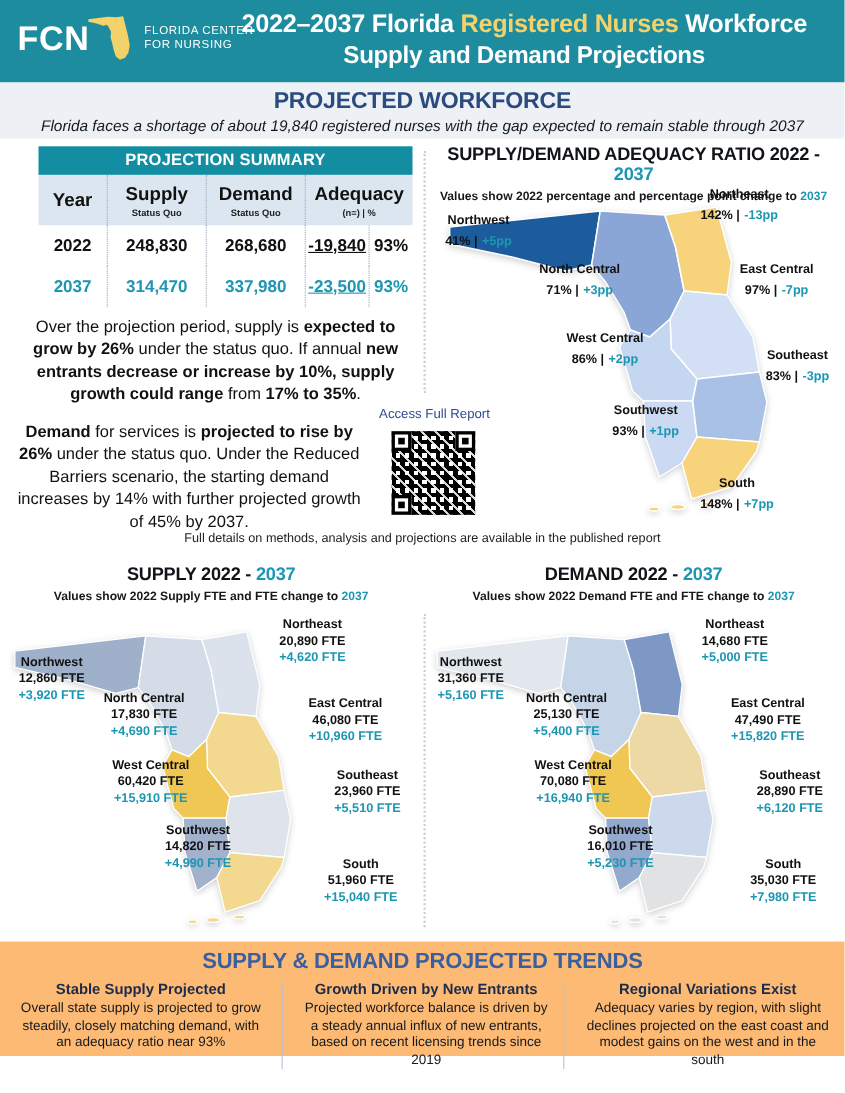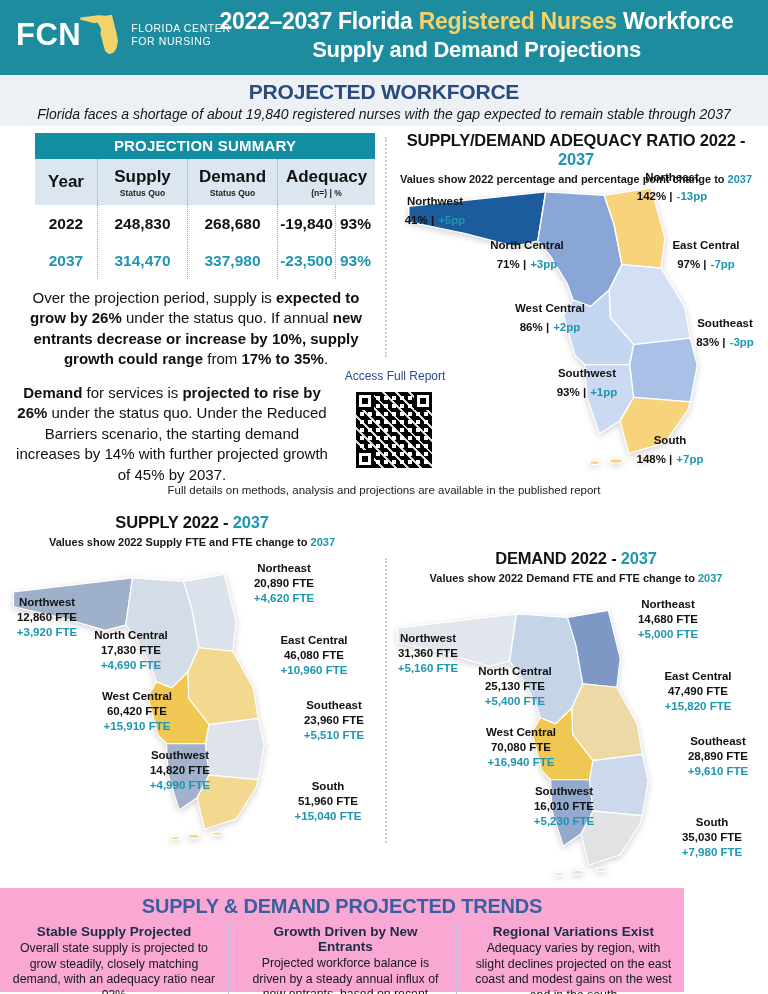--- a/index.html
+++ b/index.html
@@ -29,21 +29,21 @@
   .phead { background:#DCE6F0; height:46px; }
   .pcell { display:flex; flex-direction:column; align-items:center; justify-content:center; }
   .phead .pcell + .pcell { border-left:1px dotted #9AA7B8; }
   .h1 { font-size:17px; font-weight:bold; color:#111; }
   .h2 { font-size:8.5px; font-weight:bold; color:#222; margin-top:1px; }
   .pdata { height:37px; background:#fff; }
   .pdata .pcell { justify-content:center; font-size:15.5px; font-weight:bold; color:#111; }
   .pdata .pcell + .pcell { border-left:1px dotted #9AA7B8; }
   .pdata.teal .pcell { color:#1D96B2; }
   .w-year{width:62px;} .w-sup{width:90px;} .w-dem{width:90px;} .w-adq{width:98px;}
-  .w-n{width:58px;} .w-pct{width:40px;}
+  .w-n{width:58px;text-decoration:underline;} .w-pct{width:40px;}
 
   
   .para { position:absolute; text-align:center; font-size:15px; color:#111; line-height:1.36; }
   .para .b { font-weight:bold; }
   #para1 { left:15px; top:288px; width:362px; }
   #para2 { left:16px; top:383px; width:312px; }
 
   
   .qr-label { position:absolute; left:332px; top:369px; width:126px; text-align:center; font-size:12px; color:#2D4B8F; }
   .qr { position:absolute; left:352px; top:388px; width:84px; height:84px; background:#fff; border:2px solid #fff; }
@@ -72,21 +72,21 @@
   .rname { font-size:11.5px; font-weight:bold; color:#111; }
   .rv { font-size:11.5px; font-weight:bold; color:#111; }
   .rc { font-size:11.5px; font-weight:bold; color:#1D96B2; }
   .inline .rc { margin-left:4px; }
   .stacked .rv, .stacked .rc { display:block; }
 
   
   .note { position:absolute; left:0; top:484px; width:768px; text-align:center; font-size:11.5px; color:#222; }
 
   
-  .trends { position:absolute; left:0; top:888px; width:684px; height:104px; background:#f9a8d4; }
+  .trends { position:absolute; left:0; top:856px; width:768px; height:104px; background:#fdba74; }
   .trends-title { text-align:center; font-size:20px; font-weight:bold; color:#3A5FA0; letter-spacing:-.2px; margin-top:7px; }
   .tcols { display:flex; margin-top:6px; }
   .tcol { width:33.333%; padding:0 12px; text-align:center; }
   .tcol + .tcol { border-left:1px solid #B6C2D8;padding-left:18px; }
   .tcol-h { font-size:13.5px; font-weight:bold; color:#1C2B4A; }
   .tcol-b { font-size:12.3px; color:#15181c; line-height:1.28; margin-top:2px; }
 
   
   .footer { position:absolute; left:0; top:956px; width:768px; height:38px; background:#1E8C9F; }
   .footer-inner { position:absolute; right:16px; top:0; height:38px; display:flex; align-items:center; gap:10px; }
@@ -278,21 +278,21 @@
           <span class="rc">+4,990 FTE</span>
         </div>
       <div class="rlabel stacked" style="left:328px; top:224px;">
           <div class="rname">South</div>
           <span class="rv">51,960 FTE</span>
           <span class="rc">+15,040 FTE</span>
         </div>
     </div>
   </div>
 
-  <div class="map-panel" style="left:384px; top:505px; width:384px; height:345px;margin-top:36px;">
+  <div class="map-panel" style="left:384px; top:505px; width:384px; height:345px;">
     <div class="map-title" style="margin-top:8px;"><span>DEMAND 2022 - </span><span class="yr">2037</span></div>
     <div class="map-sub"><span>Values show 2022 Demand FTE and FTE change to </span><span class="yr">2037</span></div>
     <div class="map-box" style="top:50px; height:295px;">
       <svg class="map-svg" style="left:5px; top:2px;" width="306" height="288" viewBox="0 0 360 330" preserveAspectRatio="none">
         <polygon points="10,40 150,24 142,78 118,84 68,70 10,57" fill="#E2E7EE"></polygon>
         <polygon points="150,24 210,28 220,60 228,104 215,132 196,150 178,143 172,125 155,95 142,78" fill="#C6D4E8"></polygon>
         <polygon points="210,28 258,20 272,75 268,108 228,104 220,60" fill="#7E98C6"></polygon>
         <polygon points="228,104 268,108 292,150 298,185 240,192 216,162 215,132" fill="#EDD9A5"></polygon>
         <polygon points="178,143 196,150 215,132 216,162 240,192 236,214 190,214 180,204 168,160" fill="#F0C753"></polygon>
         <polygon points="190,214 236,214 240,250 226,276 205,290 192,250" fill="#93A9CD"></polygon>
@@ -323,21 +323,21 @@
           <span class="rc">+15,820 FTE</span>
         </div>
       <div class="rlabel stacked" style="left:137px; top:134px;">
           <div class="rname">West Central</div>
           <span class="rv">70,080 FTE</span>
           <span class="rc">+16,940 FTE</span>
         </div>
       <div class="rlabel stacked" style="left:334px; top:143px;">
           <div class="rname">Southeast</div>
           <span class="rv">28,890 FTE</span>
-          <span class="rc">+9,610 FTE</span>
+          <span class="rc">+6,120 FTE</span>
         </div>
       <div class="rlabel stacked" style="left:180px; top:193px;">
           <div class="rname">Southwest</div>
           <span class="rv">16,010 FTE</span>
           <span class="rc">+5,230 FTE</span>
         </div>
       <div class="rlabel stacked" style="left:328px; top:224px;">
           <div class="rname">South</div>
           <span class="rv">35,030 FTE</span>
           <span class="rc">+7,980 FTE</span>

